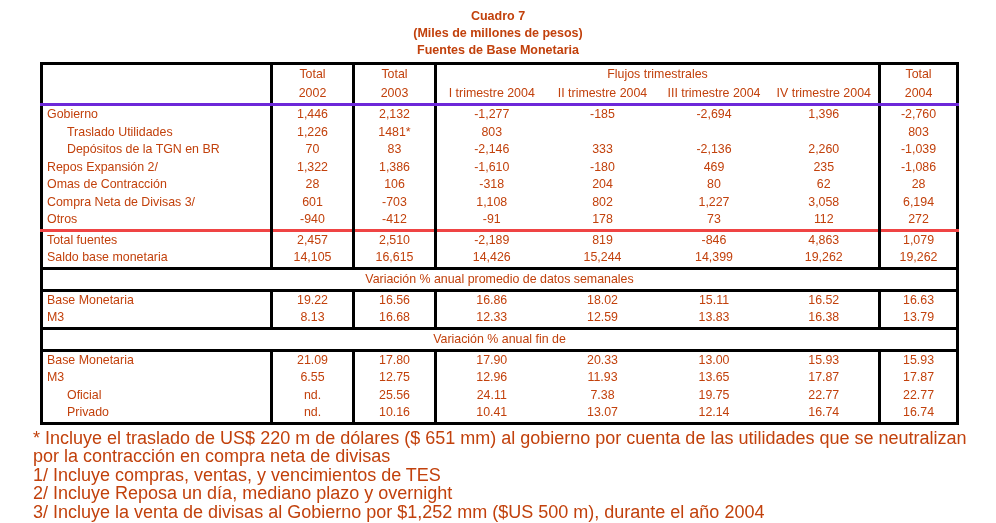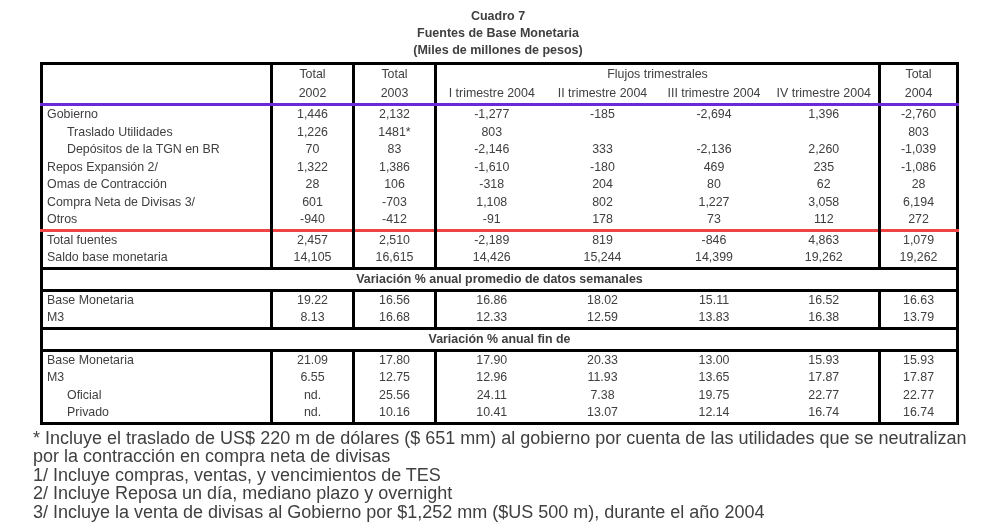--- a/index.html
+++ b/index.html
@@ -1,18 +1,18 @@
 <!DOCTYPE html>
 <html><head>
 <meta charset="utf-8">
 <style>
   html,body { margin:0; padding:0; background:#ffffff; }
   .page {
     position:relative; width:996px; height:523px; background:#ffffff;
-    font-family:"Liberation Sans", sans-serif; color:#404040; overflow:hidden;
+    font-family:"Liberation Sans", sans-serif; color:#c2410c; overflow:hidden;
   }
   .title-block {
     margin:8px 0 3px 40px; width:916px; text-align:center;
     font-weight:bold; font-size:12.5px; line-height:17px;
   }
   table.mtable {
     margin-left:40px; width:916px; table-layout:fixed;
     border-collapse:collapse; border:3px solid #000;
   }
   .mtable th, .mtable td {
@@ -23,33 +23,33 @@
   tr.h2 th { border-bottom:3px solid #6d28d9; }
   .bL { border-left:3px solid #000; }
   tbody td { line-height:17.5px; height:17.5px; }
   td.lbl { text-align:left; padding-left:4px; }
   td.lbl.ind { padding-left:24px; }
   .b { font-weight:bold; }
   td.num { text-align:center; }
   tr.topline td { border-top:3px solid #ef4444; }
   tr.secrow td {
     border-top:3px solid #000; border-bottom:3px solid #000;
-    text-align:center; font-weight:bold; line-height:19px; height:19px; font-size:12.4px;
+    text-align:center; font-weight:normal; line-height:19px; height:19px; font-size:12.4px;
   }
   .footnotes { margin:4px 0 0 33px; font-size:18px; line-height:18.5px; }
 </style>
 </head>
 <body>
 
 <div class="page">
 
   <div class="title-block">
     <div>Cuadro 7</div>
+    <div>(Miles de millones de pesos)</div>
     <div>Fuentes de Base Monetaria</div>
-    <div>(Miles de millones de pesos)</div>
   </div>
 
   <table class="mtable">
     <colgroup>
       <col style="width:230px">
         <col style="width:82px">
         <col style="width:82px">
       <col style="width:111px">
         <col style="width:112px">
         <col style="width:111px">

